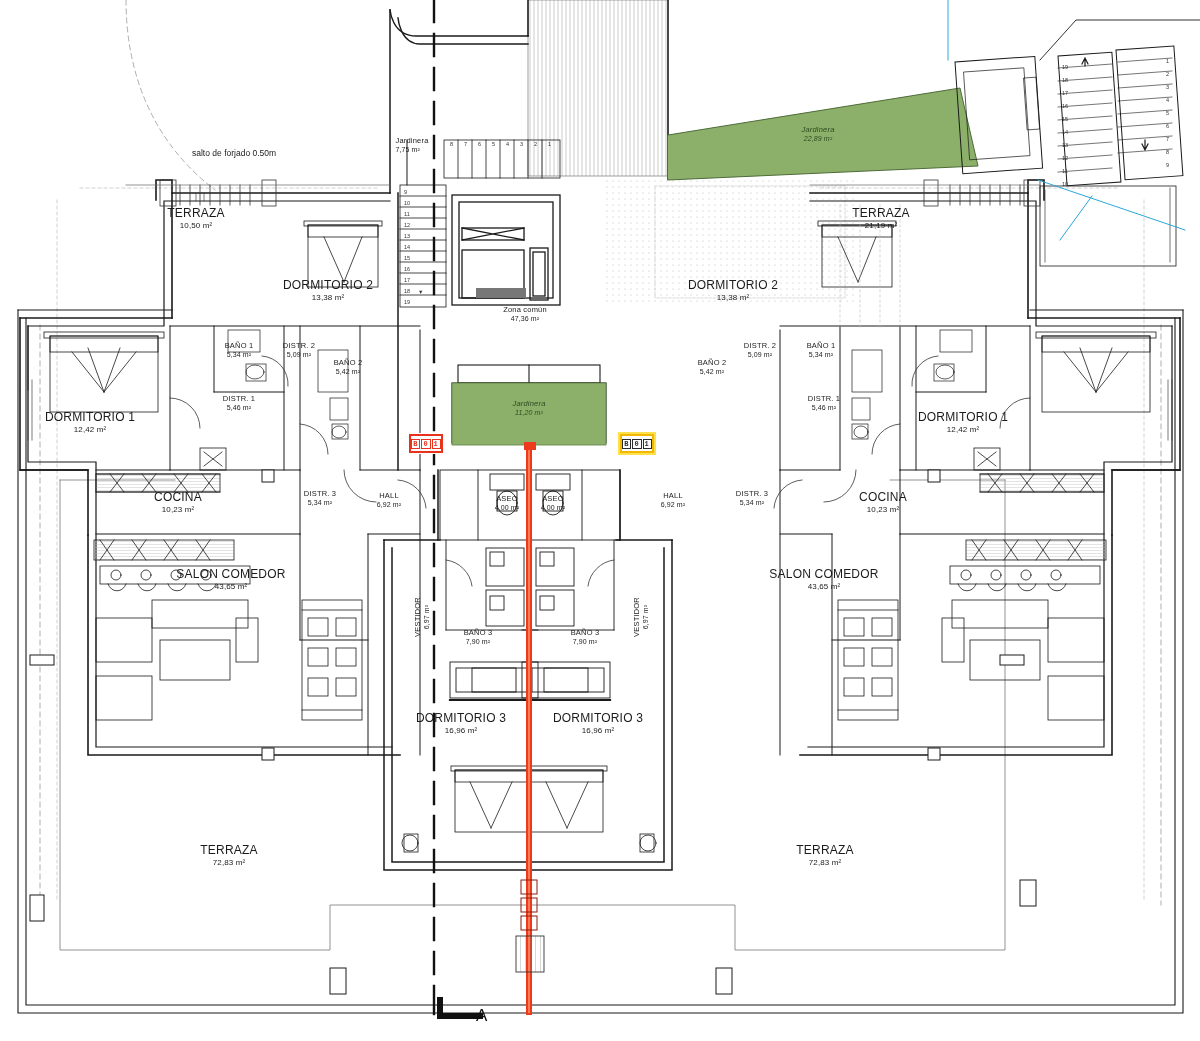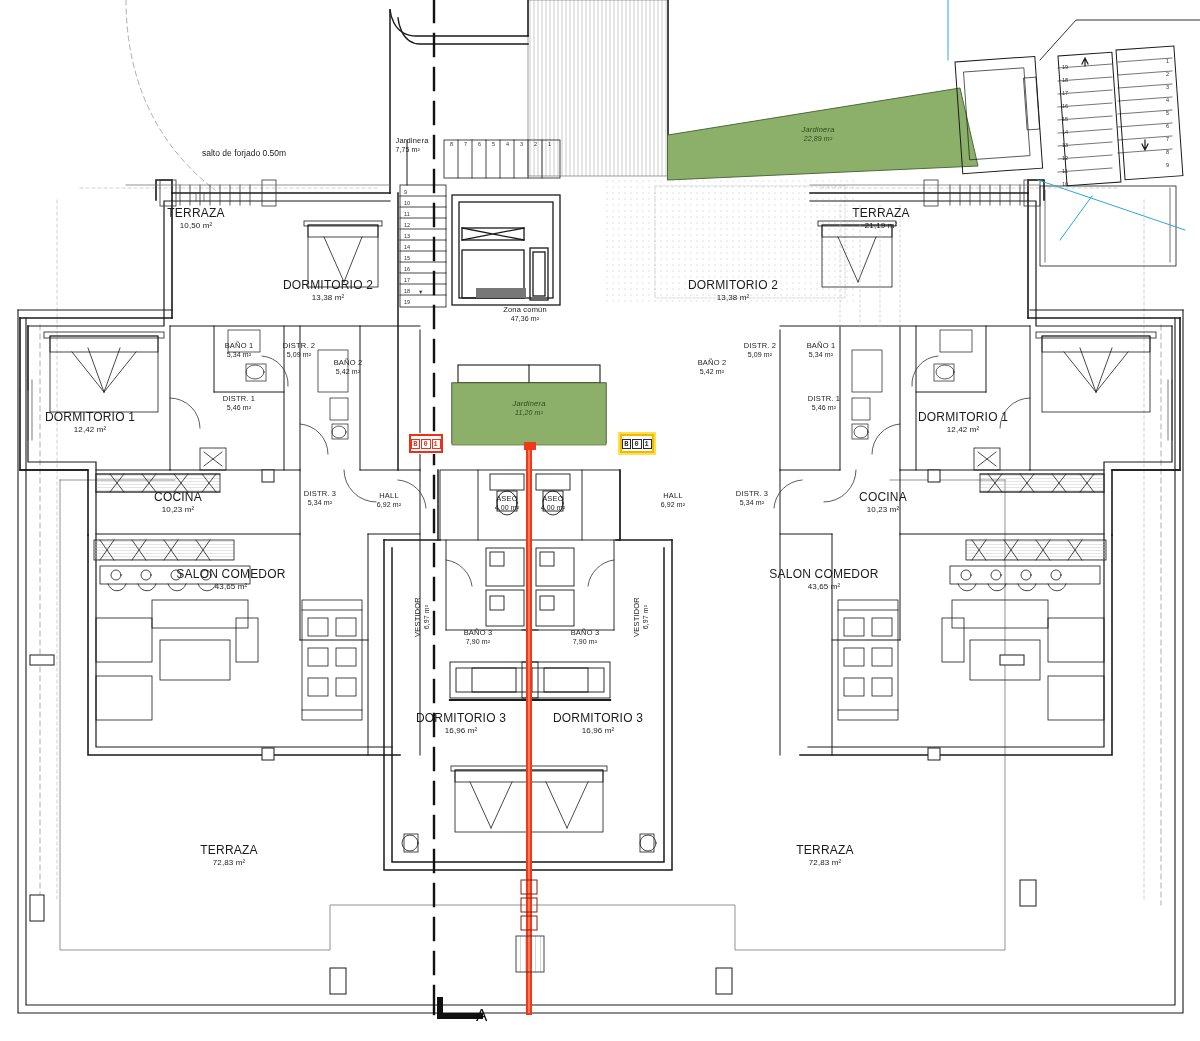--- a/index.html
+++ b/index.html
@@ -591,21 +591,21 @@
       <div class="lbl" style="left: 229px; top: 855px; transform: translate(-50%, -50%);">
         <span class="n">TERRAZA</span>
         <span class="a">72,83 m²</span>
       </div>
       <div class="lbl" style="left: 825px; top: 855px; transform: translate(-50%, -50%);">
         <span class="n">TERRAZA</span>
         <span class="a">72,83 m²</span>
       </div>
     </div>
   <div id="notes">
-      <div class="note" style="left: 202px; top: 148px;">salto de forjado 0.50m</div>
+      <div class="note" style="left: 192px; top: 148px;">salto de forjado 0.50m</div>
     </div>
   <div id="badges">
       <div class="badge red" style="left: 409px; top: 434px; width: 30px; height: 15px;">
         <i>B</i>
         <i>0</i>
         <i>1</i>
       </div>
       <div class="badge yel" style="left: 620px; top: 434px; width: 30px; height: 15px;">
         <i>B</i>
         <i>0</i>

